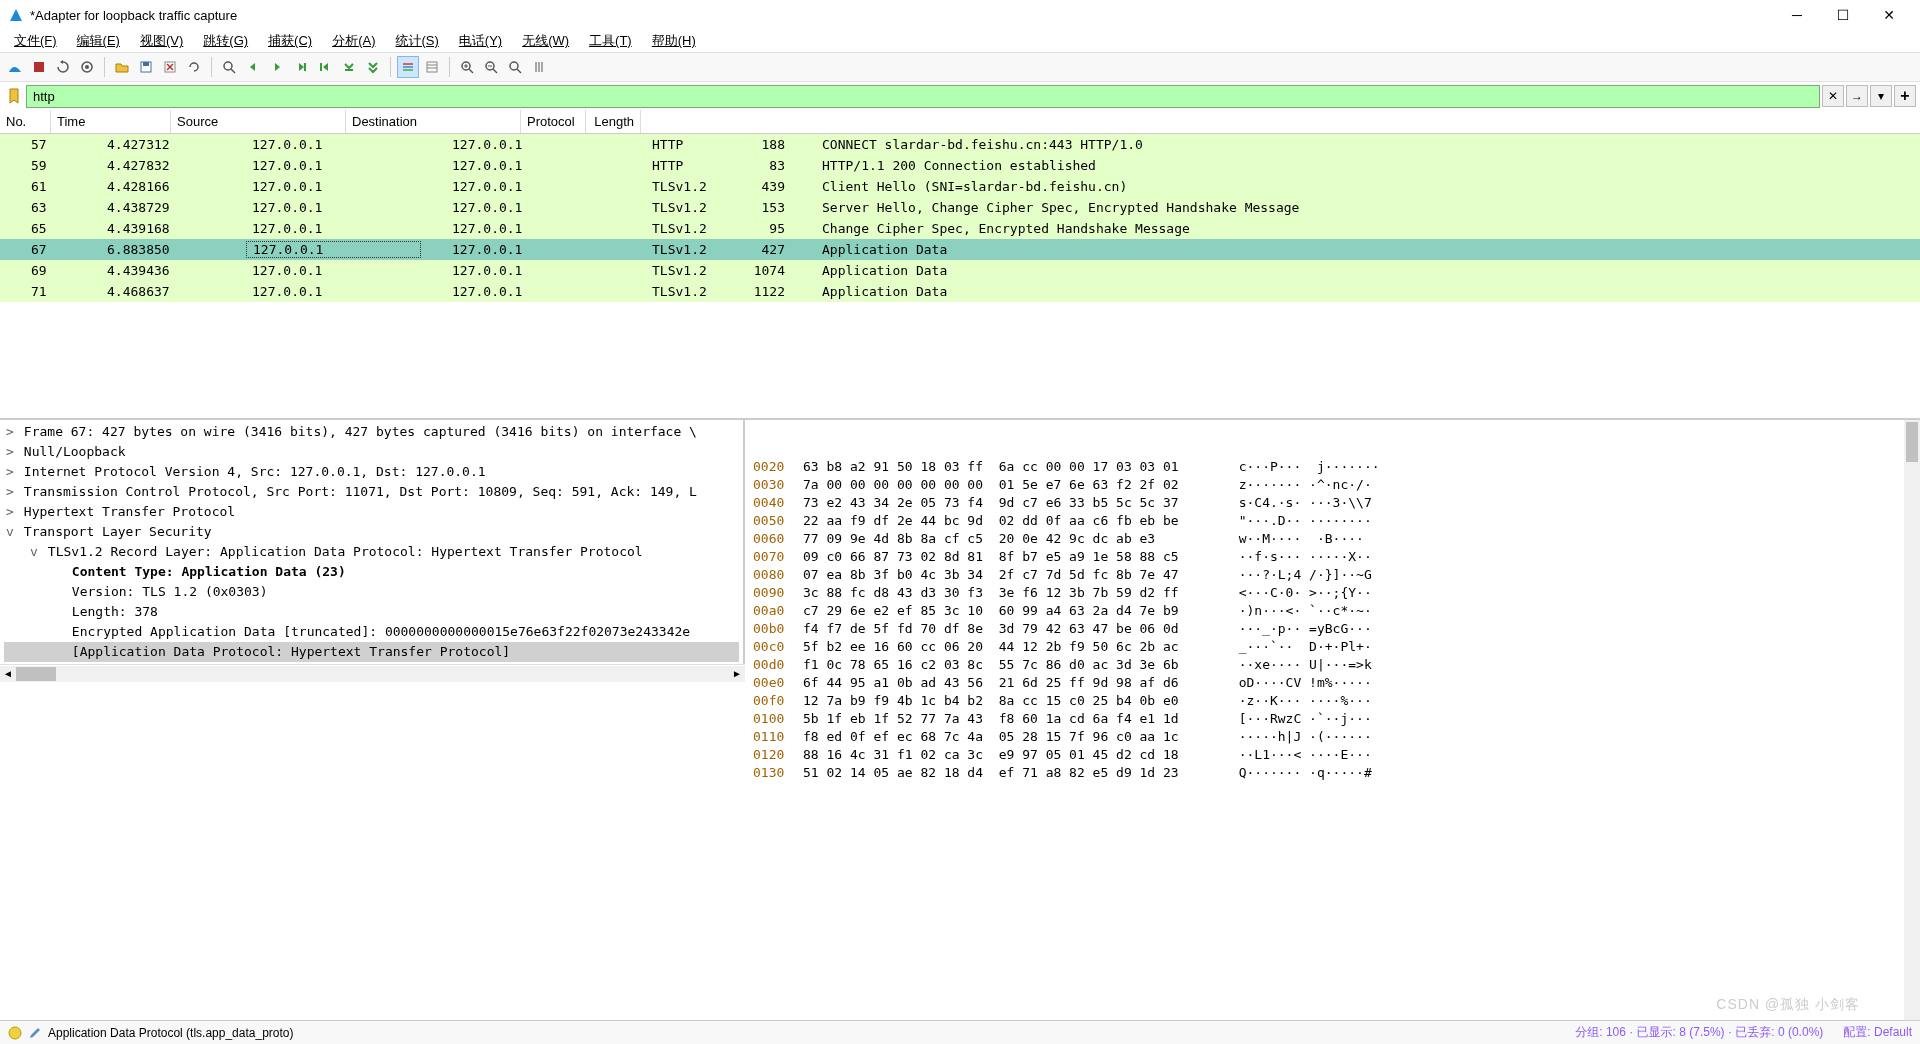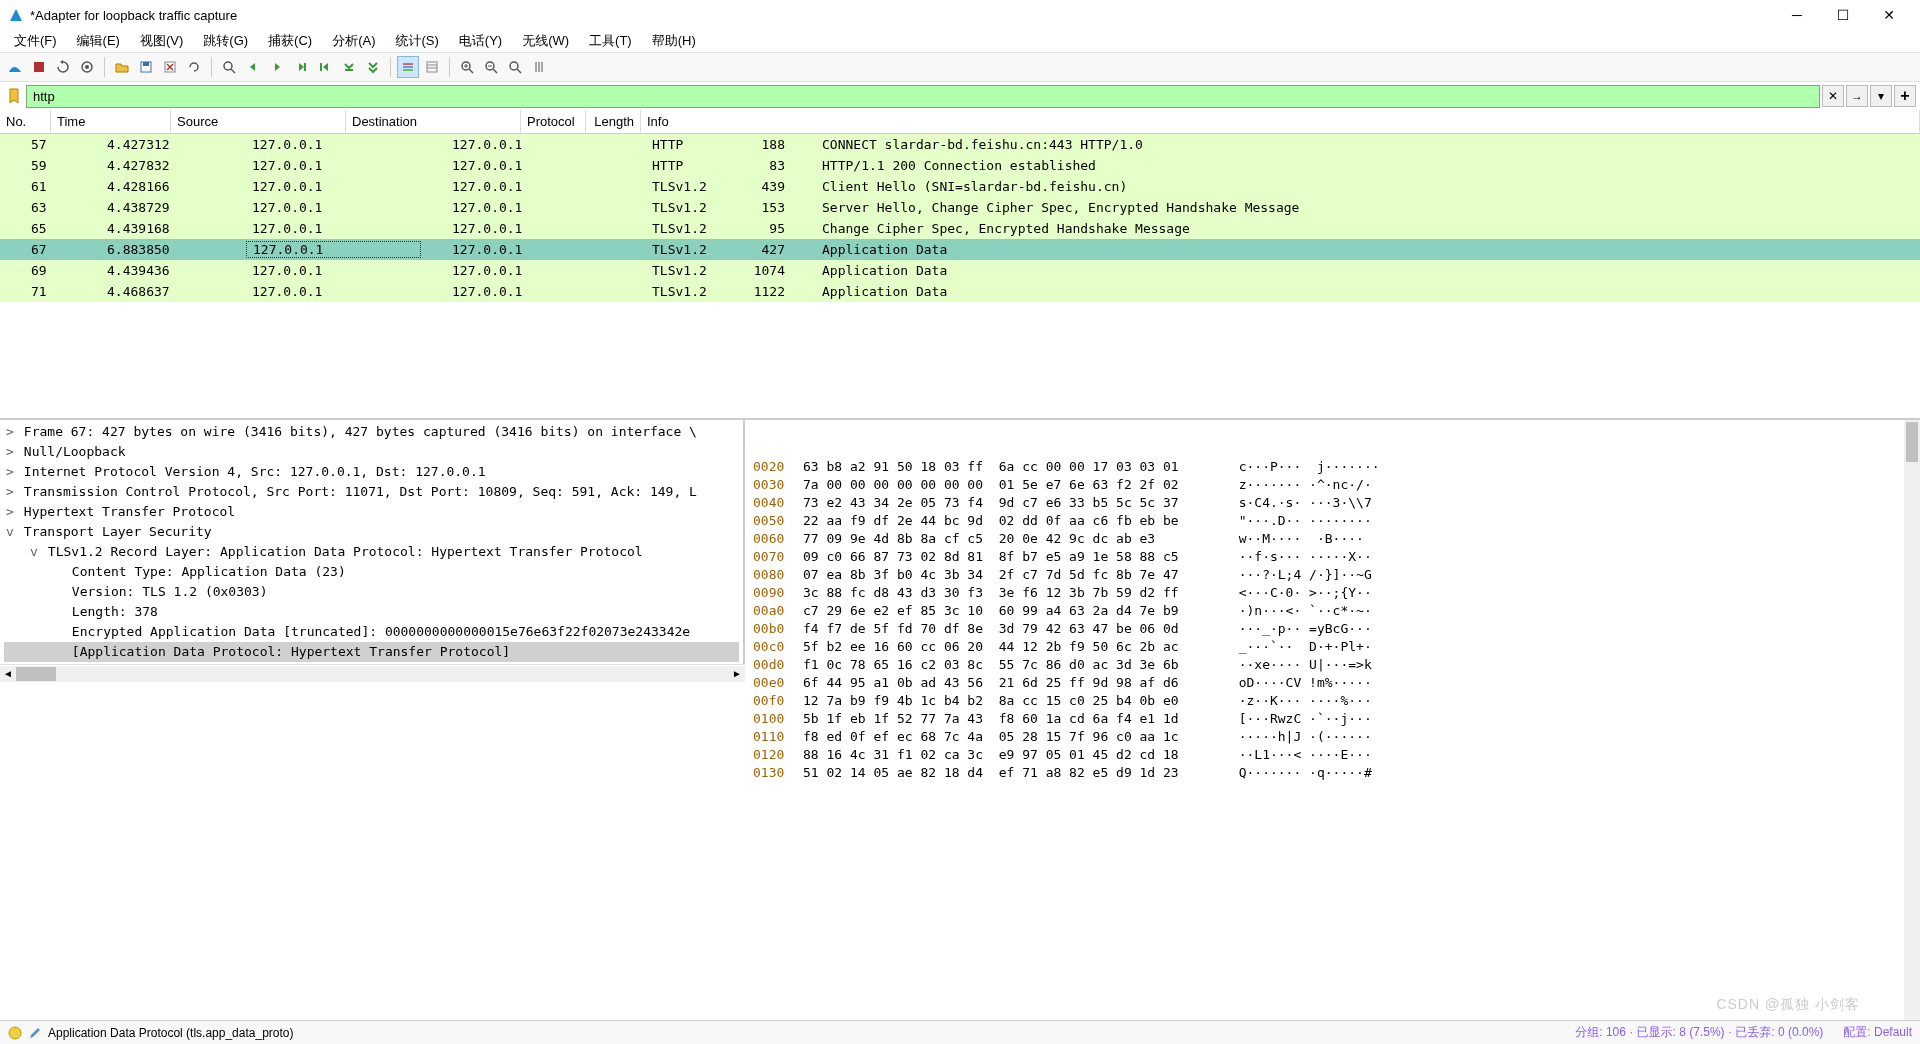--- a/index.html
+++ b/index.html
@@ -3,21 +3,21 @@
 <meta charset="utf-8">
 <style>
 * { box-sizing: border-box; margin: 0; padding: 0; }
 body { font-family: "Microsoft YaHei", "Segoe UI", sans-serif; font-size: 12px; background: #fff; color: #000; overflow: hidden; }
 .window { width: 1920px; height: 1044px; display: flex; flex-direction: column; }
 .titlebar { height: 30px; display: flex; align-items: center; padding: 0 8px; background: #fff; }
 .titlebar .icon { width: 16px; height: 16px; margin-right: 6px; }
 .titlebar .title { flex: 1; font-size: 13px; }
 .win-controls { display: flex; }
 .win-controls div { width: 46px; height: 30px; display: flex; align-items: center; justify-content: center; font-size: 14px; cursor: pointer; }
-.menubar { height: 22px; display: flex; align-items: center; padding: 0 4px; gap: 0; background: #fff; }
+.menubar { height: 22px; display: flex; align-items: center; padding: 0 4px; gap: 0; background: #fff; text-decoration: underline; }
 .menubar .menu-item { padding: 2px 10px; cursor: pointer; font-size: 13px; }
 .toolbar { height: 30px; display: flex; align-items: center; padding: 2px 4px; gap: 2px; border-top: 1px solid #e0e0e0; border-bottom: 1px solid #e0e0e0; background: #f8f8f8; }
 .toolbar .tb-btn { width: 22px; height: 22px; display: flex; align-items: center; justify-content: center; cursor: pointer; border: 1px solid transparent; }
 .toolbar .tb-sep { width: 1px; height: 20px; background: #ccc; margin: 0 4px; }
 .filter-bar { height: 28px; display: flex; align-items: center; padding: 2px 4px; gap: 2px; background: #fff; }
 .filter-bar .bookmark-icon { width: 20px; height: 22px; display:flex; align-items:center; justify-content:center; }
 .filter-bar input { flex: 1; background: #AFFFAF; border: 1px solid #7aaa7a; padding: 3px 6px; font-size: 13px; font-family: inherit; }
 .filter-bar .btn { width: 22px; height: 22px; display: flex; align-items: center; justify-content: center; border: 1px solid #bbb; background: #f0f0f0; cursor: pointer; }
 .filter-bar .plus { font-size: 16px; font-weight: bold; }
 .packet-list { border-bottom: 2px solid #ccc; display: flex; flex-direction: column; height: 310px; }
@@ -232,21 +232,20 @@
   </div>
 
   <div class="packet-list">
     <div class="header-row" id="packet-header">
         <div class="col col-no">No.</div>
         <div class="col col-time">Time</div>
         <div class="col col-src">Source</div>
         <div class="col col-dst">Destination</div>
         <div class="col col-proto">Protocol</div>
         <div class="col col-len">Length</div>
-        <div class="col col-info">Info</div>
       </div>
     <div class="rows" id="packet-rows">
         <div class="row green">
           <div class="cell cell-no">57</div>
           <div class="cell cell-time">4.427312</div>
           <div class="cell cell-src src">127.0.0.1</div>
           <div class="cell cell-dst">127.0.0.1</div>
           <div class="cell cell-proto">HTTP</div>
           <div class="cell cell-len">188</div>
           <div class="cell cell-info">CONNECT slardar-bd.feishu.cn:443 HTTP/1.0</div>
@@ -320,21 +319,21 @@
   <div class="middle">
     <div style="width:745px;display:flex;flex-direction:column;">
       <div class="details" id="details-pane">
           <div class="tree-item" style="padding-left: 0px;"><span class="arrow">&gt;</span><span> Frame 67: 427 bytes on wire (3416 bits), 427 bytes captured (3416 bits) on interface \</span></div>
           <div class="tree-item" style="padding-left: 0px;"><span class="arrow">&gt;</span><span> Null/Loopback</span></div>
           <div class="tree-item" style="padding-left: 0px;"><span class="arrow">&gt;</span><span> Internet Protocol Version 4, Src: 127.0.0.1, Dst: 127.0.0.1</span></div>
           <div class="tree-item" style="padding-left: 0px;"><span class="arrow">&gt;</span><span> Transmission Control Protocol, Src Port: 11071, Dst Port: 10809, Seq: 591, Ack: 149, L</span></div>
           <div class="tree-item" style="padding-left: 0px;"><span class="arrow">&gt;</span><span> Hypertext Transfer Protocol</span></div>
           <div class="tree-item" style="padding-left: 0px;"><span class="arrow">v</span><span> Transport Layer Security</span></div>
           <div class="tree-item" style="padding-left: 24px;"><span class="arrow">v</span><span> TLSv1.2 Record Layer: Application Data Protocol: Hypertext Transfer Protocol</span></div>
-          <div class="tree-item" style="padding-left: 48px;"><span class="arrow"></span><span> Content Type: Application Data (23)</span></div>
+          <div class="tree-item" style="padding-left: 48px; font-weight: bold;"><span class="arrow"></span><span> Content Type: Application Data (23)</span></div>
           <div class="tree-item" style="padding-left: 48px;"><span class="arrow"></span><span> Version: TLS 1.2 (0x0303)</span></div>
           <div class="tree-item" style="padding-left: 48px;"><span class="arrow"></span><span> Length: 378</span></div>
           <div class="tree-item" style="padding-left: 48px;"><span class="arrow"></span><span> Encrypted Application Data [truncated]: 0000000000000015e76e63f22f02073e243342e</span></div>
           <div class="tree-item selected" style="padding-left: 48px;"><span class="arrow"></span><span> [Application Data Protocol: Hypertext Transfer Protocol]</span></div>
         </div>
       <div class="scroll-horiz">
         <div class="arrow-btn">◄</div>
           <div class="track">
             <div class="thumb"></div>
           </div>

